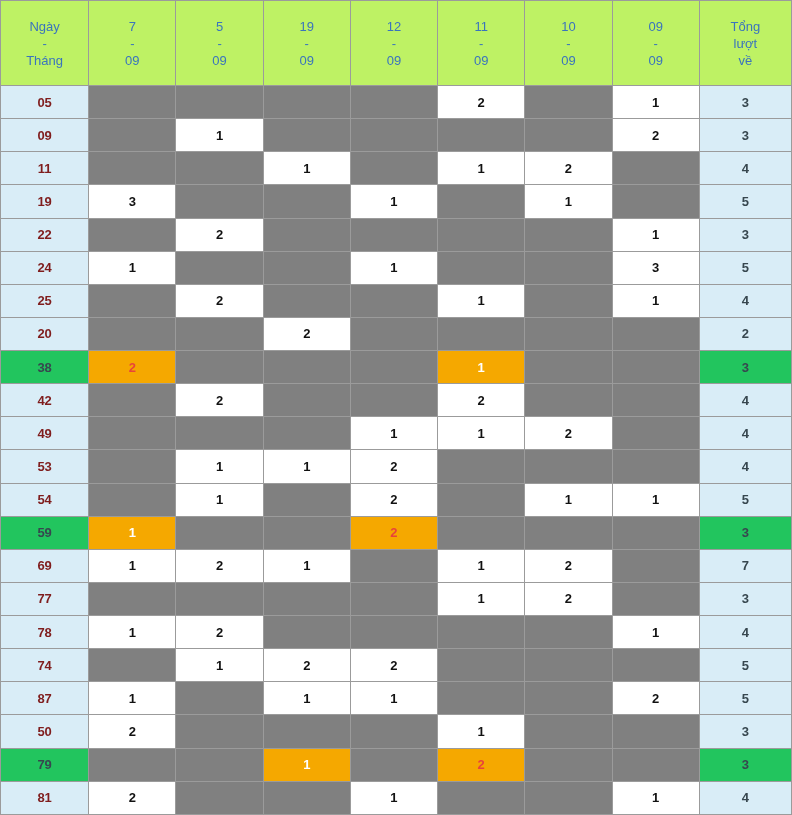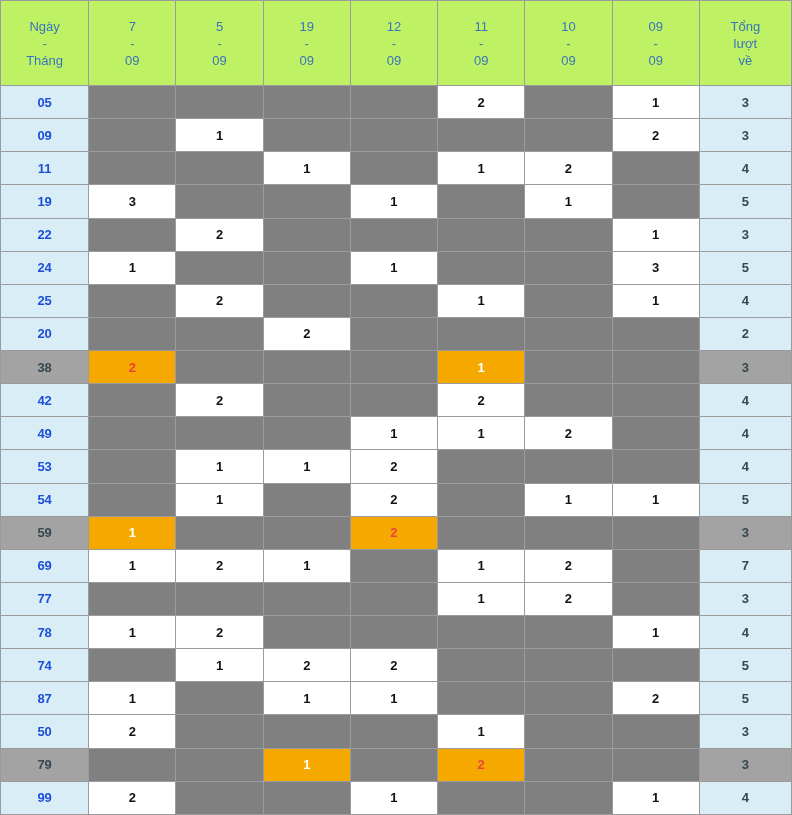--- a/index.html
+++ b/index.html
@@ -42,21 +42,21 @@
   thead th.header-first,
   thead th.header-total {
     color: #3a74bd;
   }
   thead th .hline { display: block; }
 
   
   tbody tr { height: 33px; }
   td.day-cell {
     background: #d9edf7;
-    color: #1d4ed8;
+    color: #7f1d1d;
     font-weight: bold;
     font-size: 13px;
   }
   td.total-cell {
     background: #d9edf7;
     color: #37474f;
     font-weight: bold;
     font-size: 13px;
   }
   td.num-cell {
@@ -64,21 +64,21 @@
     color: #111111;
     font-weight: bold;
     font-size: 13px;
   }
   td.empty-cell {
     background: #808080;
   }
   
   tr.hl td.day-cell,
   tr.hl td.total-cell {
-    background: #a3a3a3;
+    background: #22c55e;
     color: #37474f;
   }
   tr.hl td.num-cell.hl-cell {
     background: #f5a800;
     color: #ffffff;
   }
   tr.hl td.num-cell.hl-cell.red {
     color: #e8443a;
   }
   tr.hl td.empty-cell {
@@ -378,21 +378,21 @@
         <td class="empty-cell"></td>
         <td class="empty-cell"></td>
         <td class="num-cell hl-cell">1</td>
         <td class="empty-cell"></td>
         <td class="num-cell hl-cell red">2</td>
         <td class="empty-cell"></td>
         <td class="empty-cell"></td>
         <td class="total-cell">3</td>
       </tr>
       <tr>
-        <td class="day-cell">99</td>
+        <td class="day-cell">81</td>
         <td class="num-cell">2</td>
         <td class="empty-cell"></td>
         <td class="empty-cell"></td>
         <td class="num-cell">1</td>
         <td class="empty-cell"></td>
         <td class="empty-cell"></td>
         <td class="num-cell">1</td>
         <td class="total-cell">4</td>
       </tr>
     </tbody>

